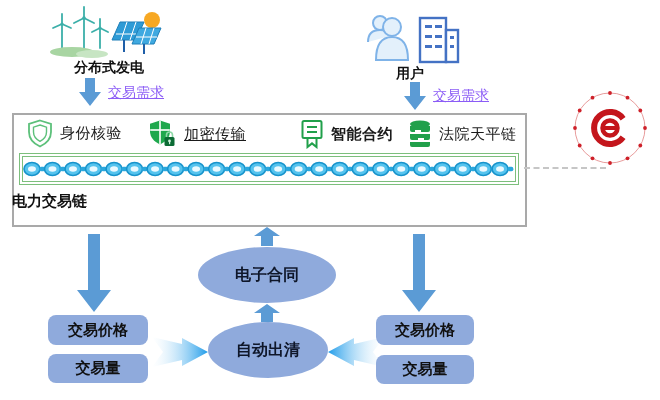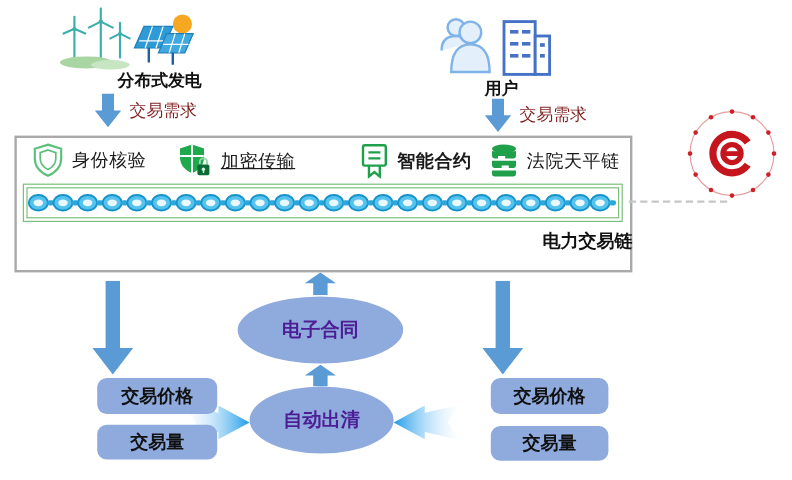--- a/index.html
+++ b/index.html
@@ -3,56 +3,56 @@
 <meta charset="utf-8">
 <style>
   * { margin:0; padding:0; box-sizing:border-box; }
   html,body { background:#fff; }
   #stage {
     position:relative; width:660px; height:400px; background:#fff;
     font-family:"Liberation Sans","DejaVu Sans",sans-serif; color:#1a1a1a;
     overflow:hidden;
   }
   .abs { position:absolute; }
-  .lbl { font-weight:700; font-size:14px; color:#111; text-align:right; }
-  .demand { font-size:14px; color:#7f1d1d; }
+  .lbl { font-weight:700; font-size:14px; color:#111; text-align:center; }
+  .demand { font-size:14px; color:#8b5cf6;text-decoration:underline; }
   
   .platform {
     left:12px; top:113px; width:515px; height:114px;
     border:2px solid #A9A9A9; background:#fff;
   }
   .feature { position:absolute; top:119px; display:flex; align-items:center; gap:7px; }
   .feature .ftxt { font-size:15px; color:#1a1a1a; letter-spacing:0.5px; }
   .chain-frame-outer {
     left:19px; top:153px; width:500px; height:32px;
     border:1px solid #7CBF7C; background:#fff; padding:2px;
   }
   .chain-frame-inner {
     width:100%; height:100%; border:1px solid #7CBF7C;
     display:flex; align-items:center; justify-content:center; overflow:hidden;
   }
   .platform-title {
-    left:12px; top:192px; width:515px; text-align:right;
-    font-weight:700; font-size:15px; color:#111;padding-left:12px;
+    left:12px; top:192px; width:515px; text-align:left;
+    font-weight:700; font-size:15px; color:#111;
   }
   .dash-link { left:524px; top:167px; width:82px; border-top:2px dashed #C6C6C6; }
   .court-name {
     left:560px; top:172px; width:98px; text-align:center;
     font-weight:700; font-size:14.5px; line-height:18px; color:#111;
   }
   
   .pill {
     background:#8FAADC; border-radius:8px; display:flex;
     align-items:center; justify-content:center;
-    font-weight:700; font-size:15px; color:#111;margin-left:33px;
+    font-weight:700; font-size:15px; color:#111;
   }
   .ellipse {
     background:#8FAADC; border-radius:50%; display:flex;
     align-items:center; justify-content:center;
-    font-weight:700; font-size:16px; color:#4c1d95;
+    font-weight:700; font-size:16px; color:#0f172a;
   }
 </style>
 </head>
 <body>
 
 <div id="stage">
 
   <svg class="abs" style="left:48px; top:6px;" width="116" height="54" viewBox="0 0 116 54">
 
     <g stroke="#3BAFA9" stroke-width="1.8" stroke-linecap="round">

